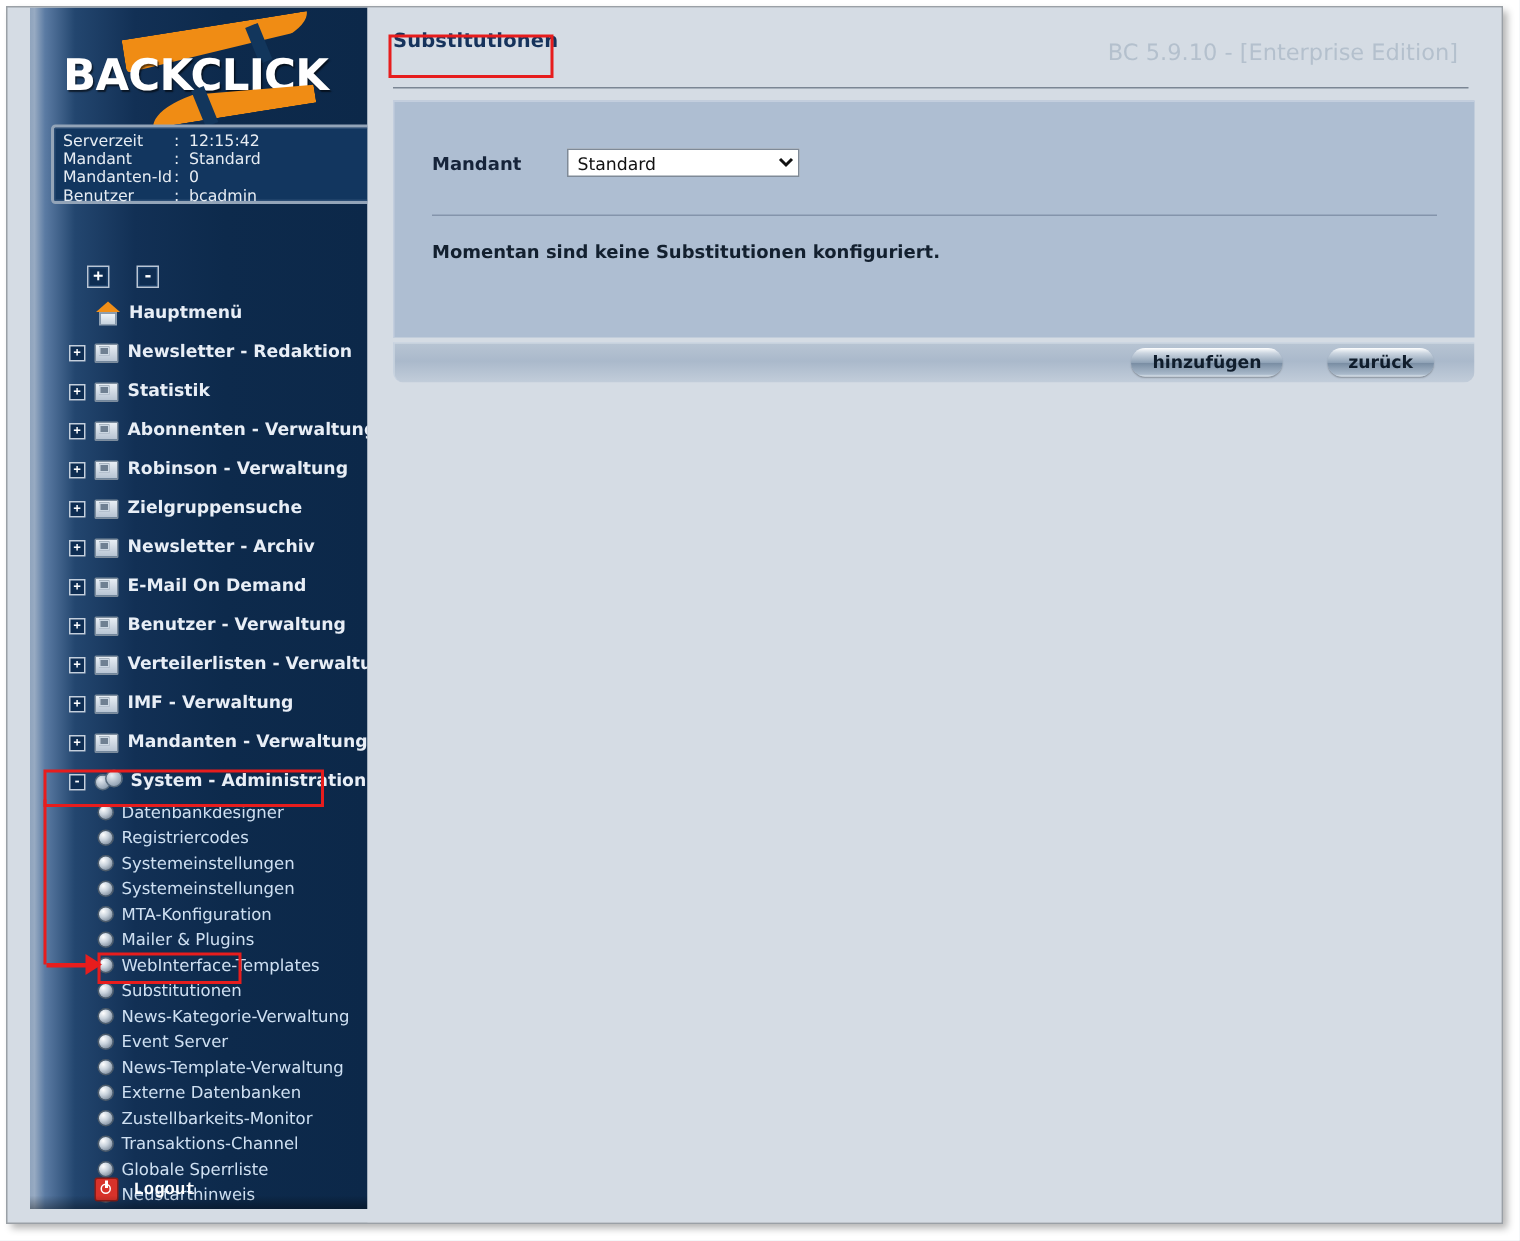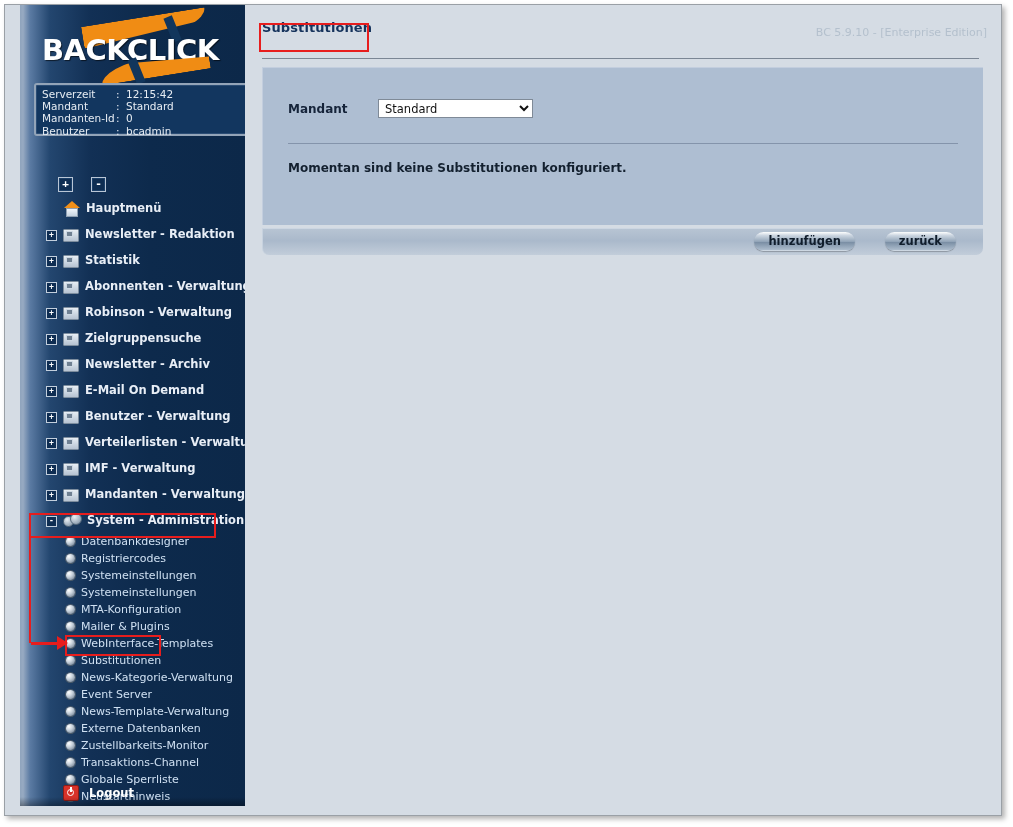--- a/index.html
+++ b/index.html
@@ -194,40 +194,40 @@
   
   .sub-item{
     height:17px; display:flex; align-items:center;
     padding-left:46px; box-sizing:border-box;
   }
   .sub-item .ico-sphere{ margin-right:6px; flex:0 0 auto; }
   .sub-label{ font-size:11px; color:#cfe0f2; white-space:nowrap; }
 
   .logout-item{
     position:absolute; left:0; width:225px; height:26px;
-    display:flex; align-items:center; padding-left:43px; box-sizing:border-box;
+    display:flex; align-items:center; padding-left:43px; box-sizing:border-box;font-family:Liberation Mono, monospace;
   }
   .logout-item .ico-logout{ margin-right:10px; }
   .logout-label{ font-size:11.5px; font-weight:bold; color:#ffffff; }
 
   
   .content {
     position: absolute;
     left: 240px; top: 0;
     right: 0; bottom: 0;
     background: #d5dce4;
   }
   .page-title {
     position: absolute; left: 17px; top: 15px;
     font-size: 13px; font-weight: bold; color: #16335c;
     letter-spacing: 0.1px;
   }
   .version {
-    position: absolute; right: 14px; top: 21px;
-    font-size: 11px; color: #b4c0cd;
+    position: absolute; right: 29px; top: 21px;
+    font-size: 15px; color: #b4c0cd;
   }
   .title-rule {
     position: absolute; left: 17px; right: 22px; top: 53px;
     height: 1px; background: #7b8694;
   }
   .panel {
     position: absolute; left: 17px; right: 18px; top: 62px;
     height: 157px;
     background: #aebed2;
     border-left: 1px solid #c3cede;

